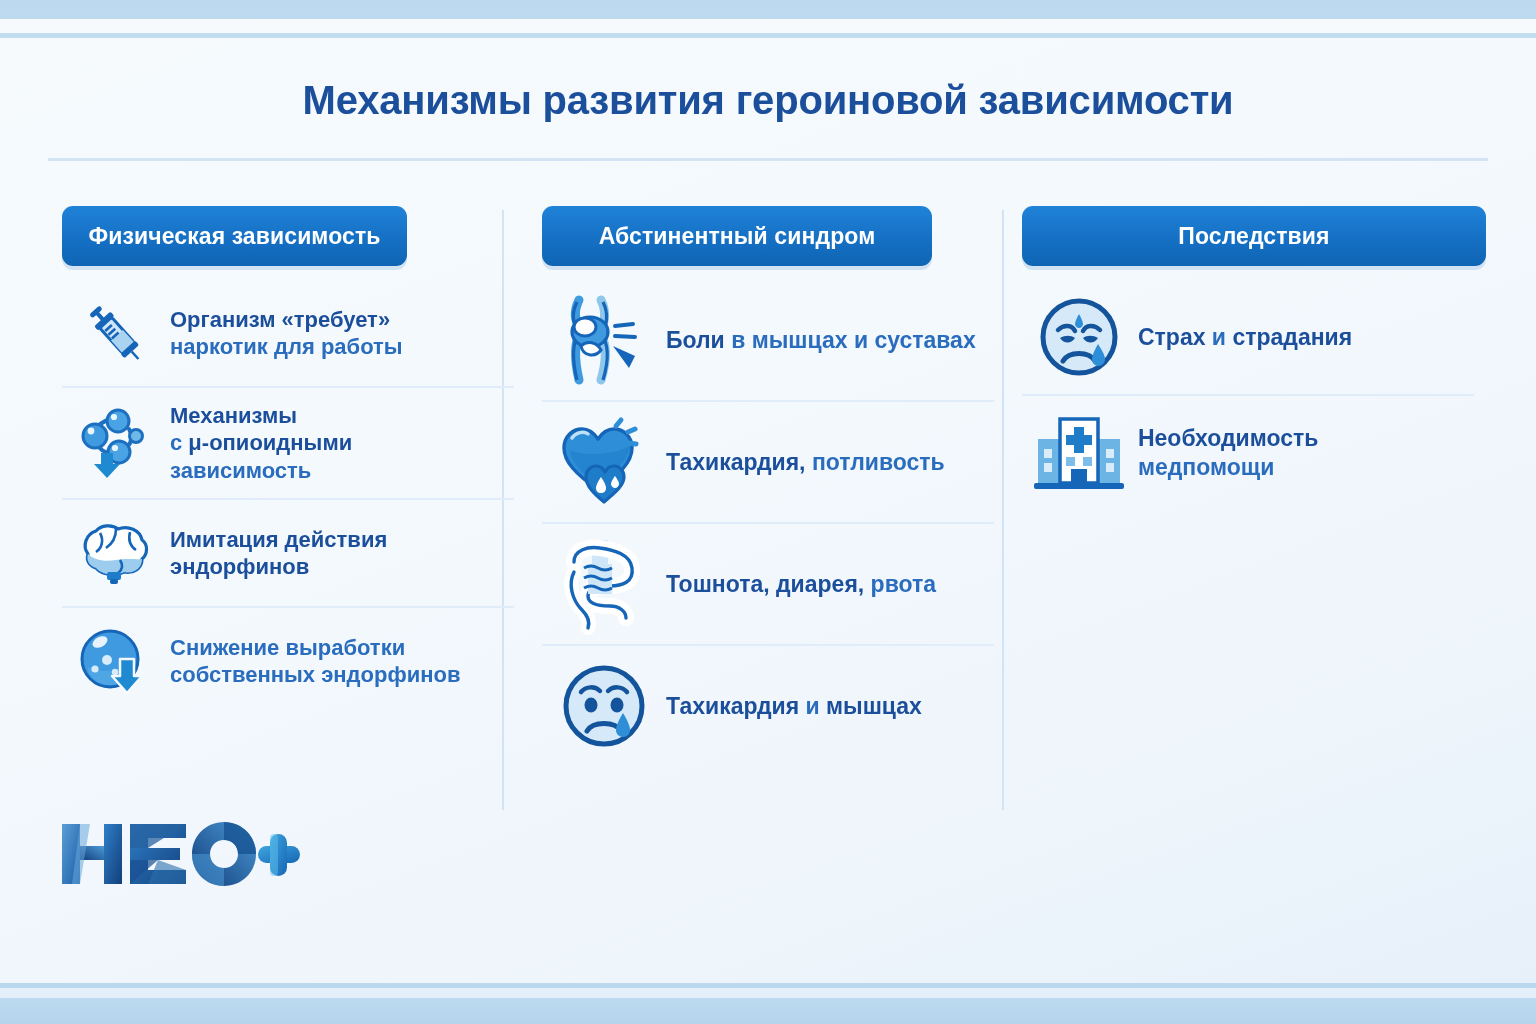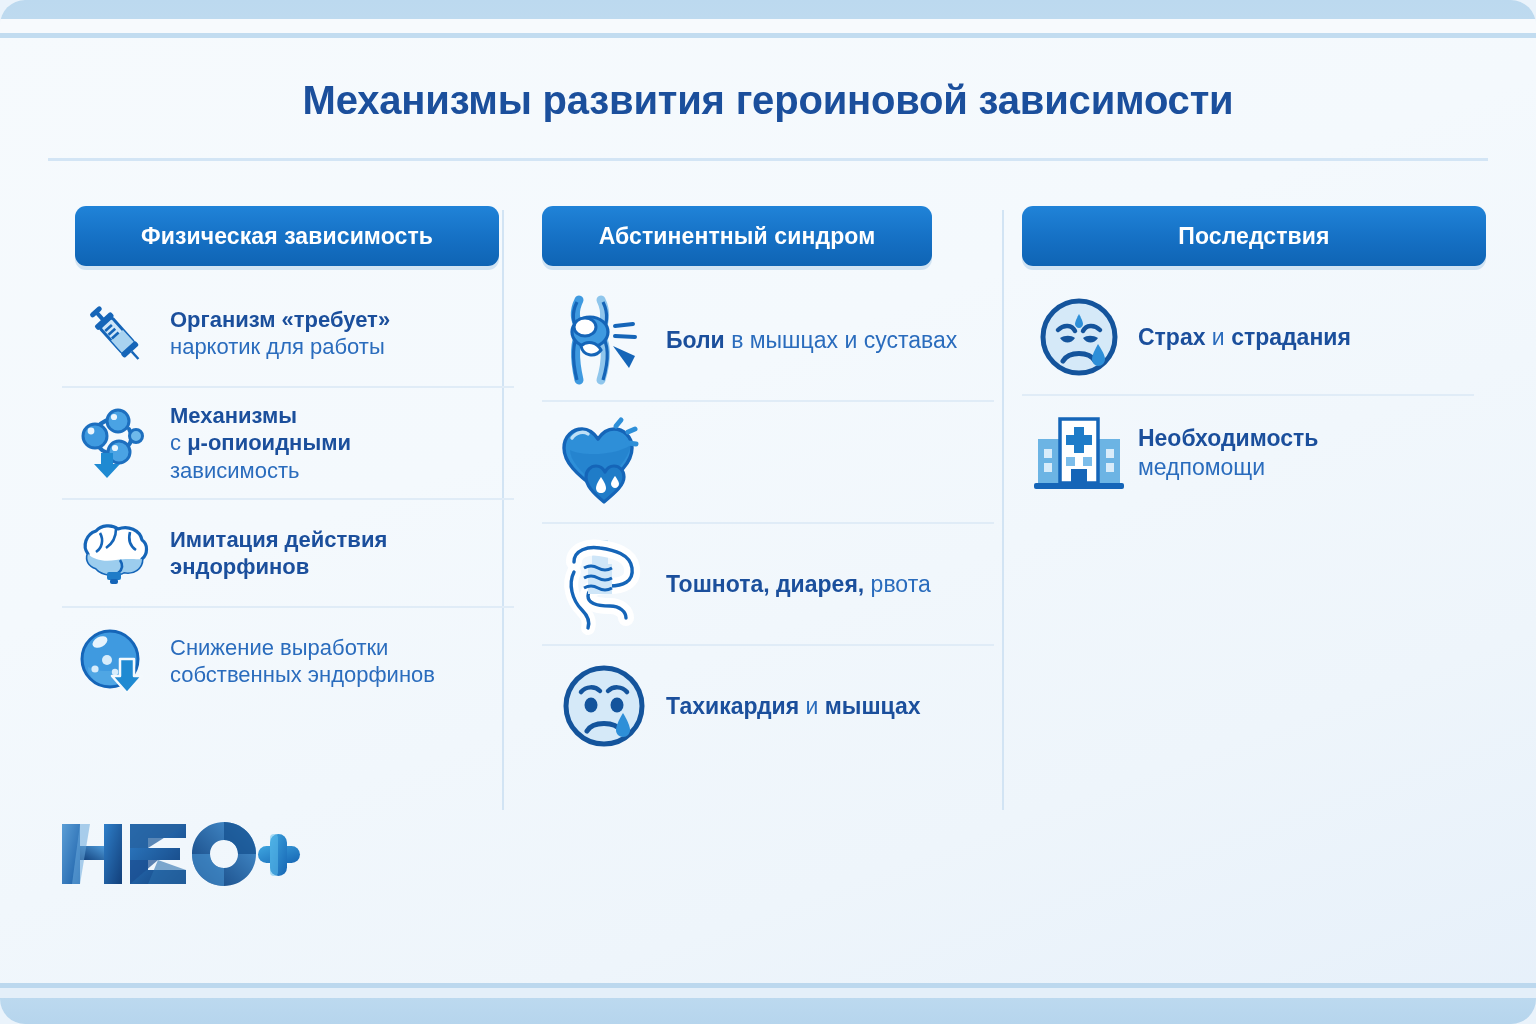--- a/index.html
+++ b/index.html
@@ -14,21 +14,20 @@
     font-family: "Liberation Sans", "DejaVu Sans", sans-serif;
     background: #eaf3fb;
   }
 
   .poster {
     position: relative;
     width: 1536px;
     height: 1024px;
     background: linear-gradient(160deg, #f6fafd 0%, #f4f9fd 40%, #eef5fb 75%, #e6f0fa 100%);
     overflow: hidden;
-    border-radius: 25px;
   }
 
   
   .band-top {
     position: absolute; left: 0; top: 0; width: 100%; height: 19px;
     background: linear-gradient(180deg, #bcd9ef 0%, #bedaef 100%);
   }
   .band-top-gap {
     position: absolute; left: 0; top: 19px; width: 100%; height: 14px;
     background: #f7fafd;
@@ -99,21 +98,21 @@
     box-shadow: 0 4px 0 rgba(180, 210, 235, 0.55);
     display: flex;
     align-items: center;
     justify-content: center;
     color: #ffffff;
     font-size: 23px;
     font-weight: 700;
     letter-spacing: 0.1px;
     white-space: nowrap;
   }
-  .col.c1 .pill { width: 424px; margin-left: 13px; }
+  .col.c1 .pill { width: 345px; }
   .col.c2 .pill { width: 390px; }
   .col.c3 .pill { width: 464px; }
 
   
   .items { margin-top: 14px; }
 
   .item {
     display: flex;
     align-items: center;
     gap: 16px;
@@ -126,21 +125,21 @@
     flex: 0 0 auto;
     width: 78px; height: 78px;
     display: flex; align-items: center; justify-content: center;
   }
   .item-text {
     font-size: 22px;
     line-height: 1.24;
     color: #1a55a2;
   }
   .item-text .b { font-weight: 700; color: #1b4f9c; }
-  .item-text .r { font-weight: 400; color: #2a6cbd; text-align: center; }
+  .item-text .r { font-weight: 700; color: #2a6cbd; text-align: center; }
   .item-text .line { display: block; white-space: nowrap; }
 
   .col.c2 .item { padding-left: 16px; }
   .col.c2 .item-icon { width: 92px; height: 92px; }
   .col.c3 .item-icon { width: 86px; height: 86px; }
   .col.c2 .item-text, .col.c3 .item-text { font-size: 23px; }
 
   
   .logo {
     position: absolute;
@@ -289,20 +288,23 @@
               <path d="M40 72 C18 56 6 44 6 30 C6 18 15 11 24 11 C31 11 36 15 40 21 C44 15 49 11 56 11 C65 11 74 18 74 30 C74 44 62 56 40 72 Z" fill="#2e8fd8" stroke="#1565b8" stroke-width="3.4" stroke-linejoin="round"></path>
               <path d="M12 32 C24 38 56 38 73 27 C70 42 58 54 40 68 C22 54 12 42 12 32 Z" fill="#1f7cc8" opacity="0.55"></path>
               <path d="M14 20 C18 14 26 13 30 16" stroke="#bfe0f6" stroke-width="3.4" fill="none" stroke-linecap="round"></path>
               <path d="M46 84 C34 74 28 67 28 59 C28 52 33 48 38 48 C42 48 45 50 47 54 C49 50 52 48 56 48 C61 48 66 52 66 59 C66 67 58 74 46 84 Z" fill="#1f7cc8" stroke="#1565b8" stroke-width="3.2" stroke-linejoin="round"></path>
               <path d="M43 59 C43 59 38 66 38 70 C38 73 40 75 43 75 C46 75 48 73 48 70 C48 66 43 59 43 59 Z" fill="#ffffff"></path>
               <path d="M57 58 C57 58 53 63 53 66 C53 68 55 70 57 70 C59 70 61 68 61 66 C61 63 57 58 57 58 Z" fill="#ffffff"></path>
               <path d="M58 8 L63 2" stroke="#2e8fd8" stroke-width="5" stroke-linecap="round"></path>
               <path d="M70 14 L77 11" stroke="#2e8fd8" stroke-width="5" stroke-linecap="round"></path>
               <path d="M70 25 L78 26" stroke="#2e8fd8" stroke-width="5" stroke-linecap="round"></path>
             </svg>
+          </span>
+          <span class="item-text">
+            <span class="line"><span class="b">Тахикардия,</span><span class="r"> потливость</span></span>
           </span>
         </div>
 
         <div class="item">
           <span class="item-icon">
             <svg width="92" height="92" viewBox="0 0 92 92">
               <rect x="34" y="2" width="16" height="24" fill="#cfe6f8"></rect>
               <path d="M16 24 C16 12 30 8 42 10 C56 12 72 16 74 30 C76 44 64 48 52 48 C40 48 30 50 30 58 C30 66 40 68 52 68 C62 68 68 74 68 80" stroke="#ffffff" stroke-width="16" fill="none" stroke-linecap="round"></path>
               <path d="M16 24 C16 12 30 8 42 10 C56 12 72 16 74 30 C76 44 64 48 52 48 C40 48 30 50 30 58 C30 66 40 68 52 68 C62 68 68 74 68 80" stroke="#1565b8" stroke-width="3.4" fill="none" stroke-linecap="round"></path>
               <path d="M16 34 C10 46 14 62 24 72 C30 78 32 84 30 90" stroke="#ffffff" stroke-width="14" fill="none" stroke-linecap="round"></path>

